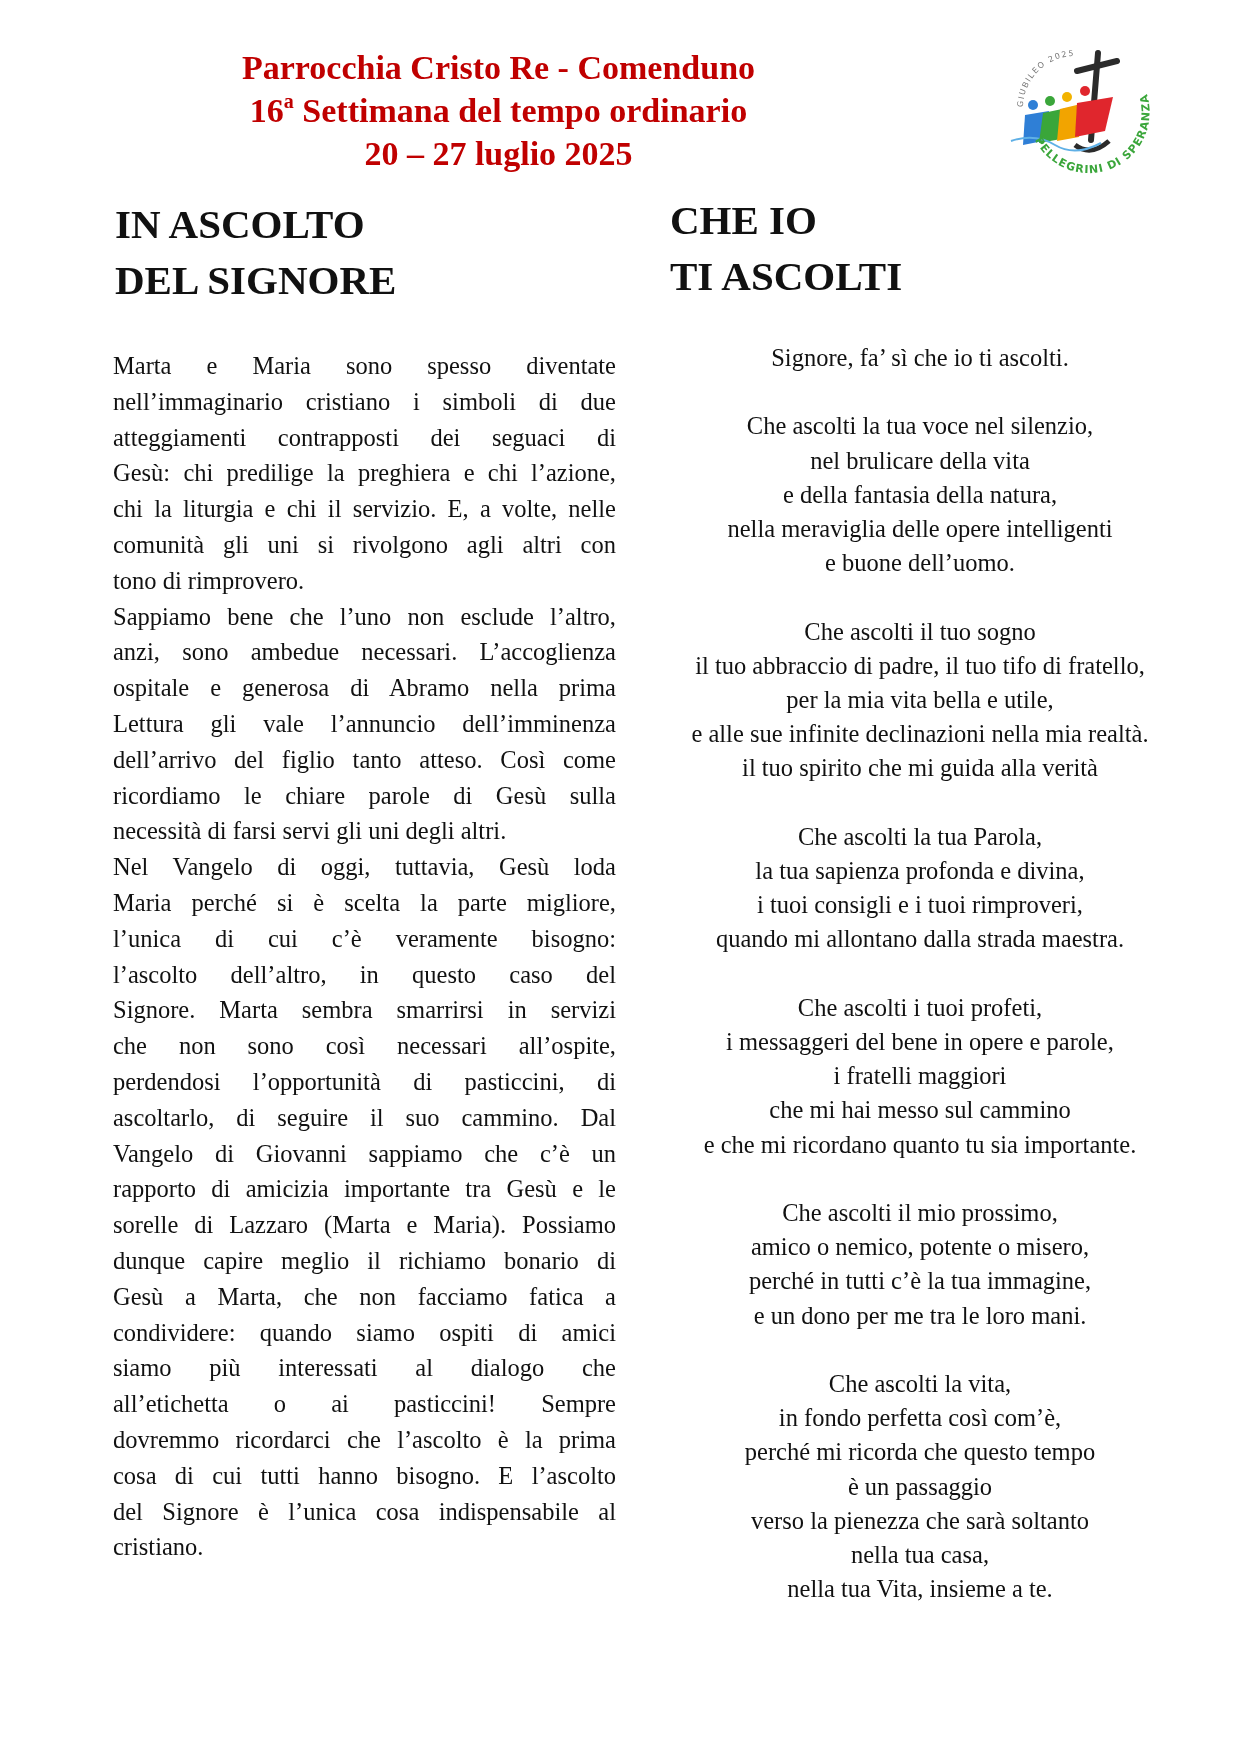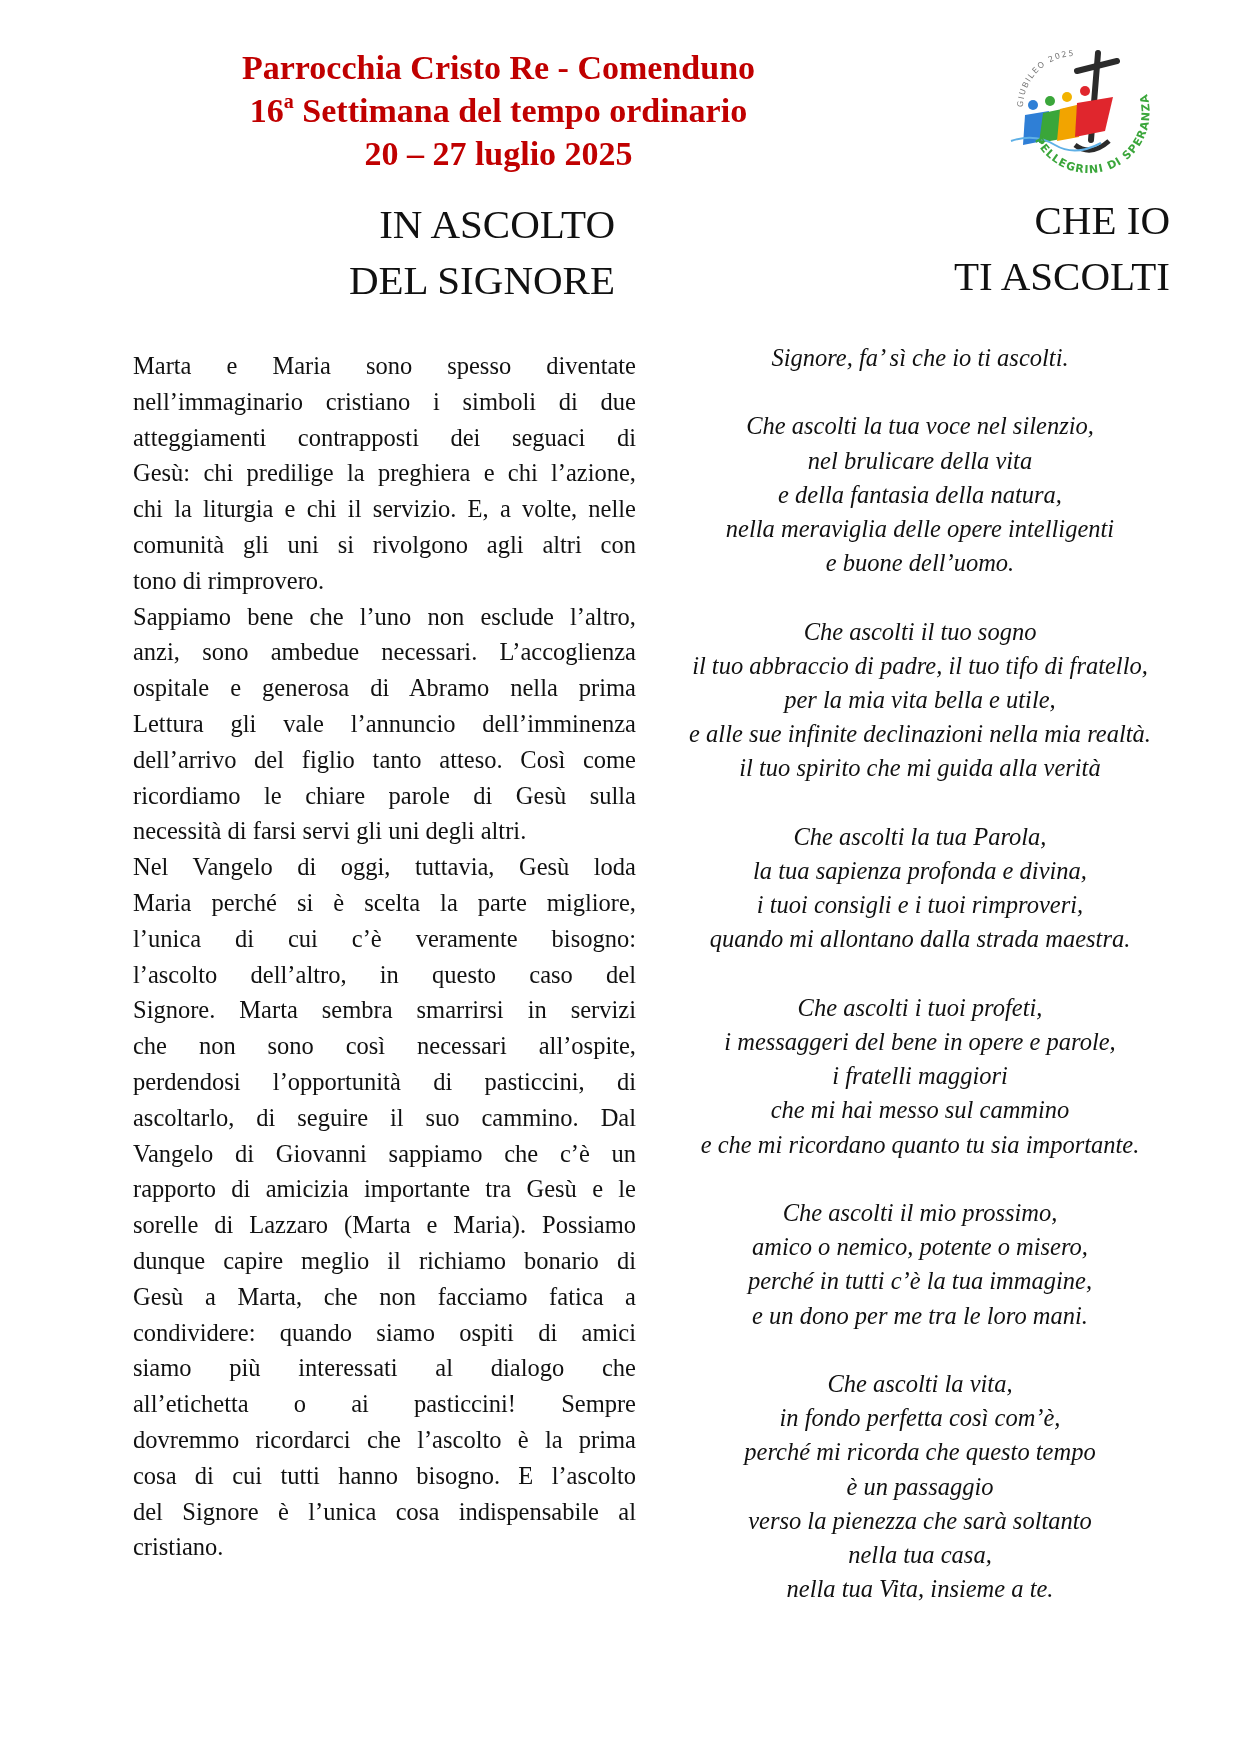--- a/index.html
+++ b/index.html
@@ -7,40 +7,40 @@
     width: 1240px; height: 1754px; position: relative; overflow: hidden;
     font-family: "Liberation Serif", "DejaVu Serif", serif; color: #111111;
   }
   .header {
     position: absolute; left: 0; top: 46px; width: 997px; text-align: center;
     color: #c00000; font-weight: bold; font-size: 34px; line-height: 43px;
   }
   .header sup { font-size: 20px; vertical-align: 14px; line-height: 0; }
   .logo { position: absolute; left: 1005px; top: 45px; width: 150px; height: 135px; }
   .col-title {
-    position: absolute; text-align: right; font-weight: normal;
+    position: absolute; text-align: left; font-weight: bold;
     font-size: 41px; line-height: 56px; color: #111;
   }
   .left-title { left: 115px; width: 500px; top: 196px; }
   .right-title { left: 670px; width: 500px; top: 192px; }
   .left-body {
     position: absolute; left: 113px; top: 348px; width: 503px;
-    font-size: 24.5px; line-height: 35.8px; margin-left: 20px;
+    font-size: 24.5px; line-height: 35.8px;
   }
   .left-body .ln {
     display: block; text-align: justify; text-align-last: justify;
     white-space: nowrap; height: 35.8px;
   }
   .left-body .ln.last { text-align-last: left; }
   .right-body {
     position: absolute; left: 640px; top: 341px; width: 560px; text-align: center;
     font-size: 24.5px; line-height: 34.2px;
   }
   .stanza { margin: 0 0 34.2px 0; }
-  .stanza .vl { display: block; white-space: nowrap; font-style: italic; }
+  .stanza .vl { display: block; white-space: nowrap; }
 </style>
 </head>
 <body>
 
 <div class="header">
   <div>Parrocchia Cristo Re - Comenduno</div>
   <div><span>16</span><sup>a</sup><span> Settimana del tempo ordinario</span></div>
   <div>20 – 27 luglio 2025</div>
 </div>
 

